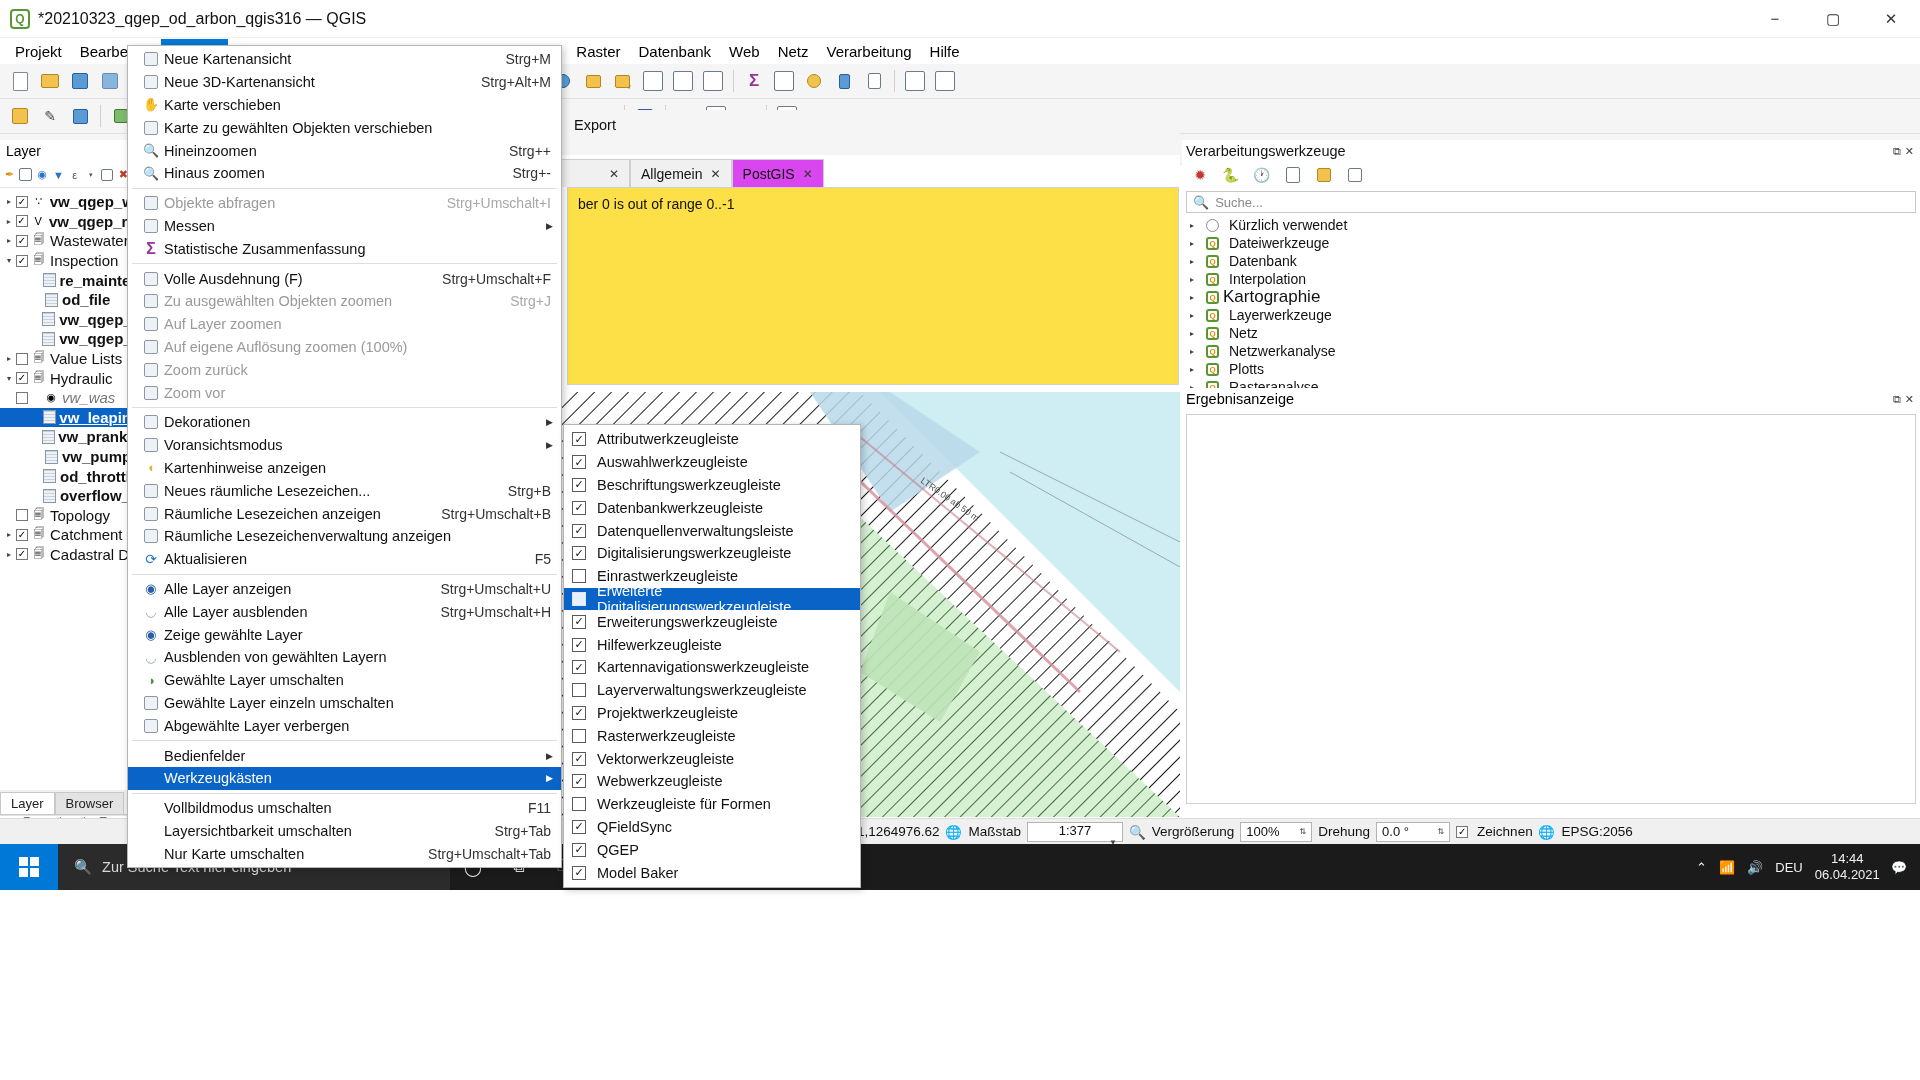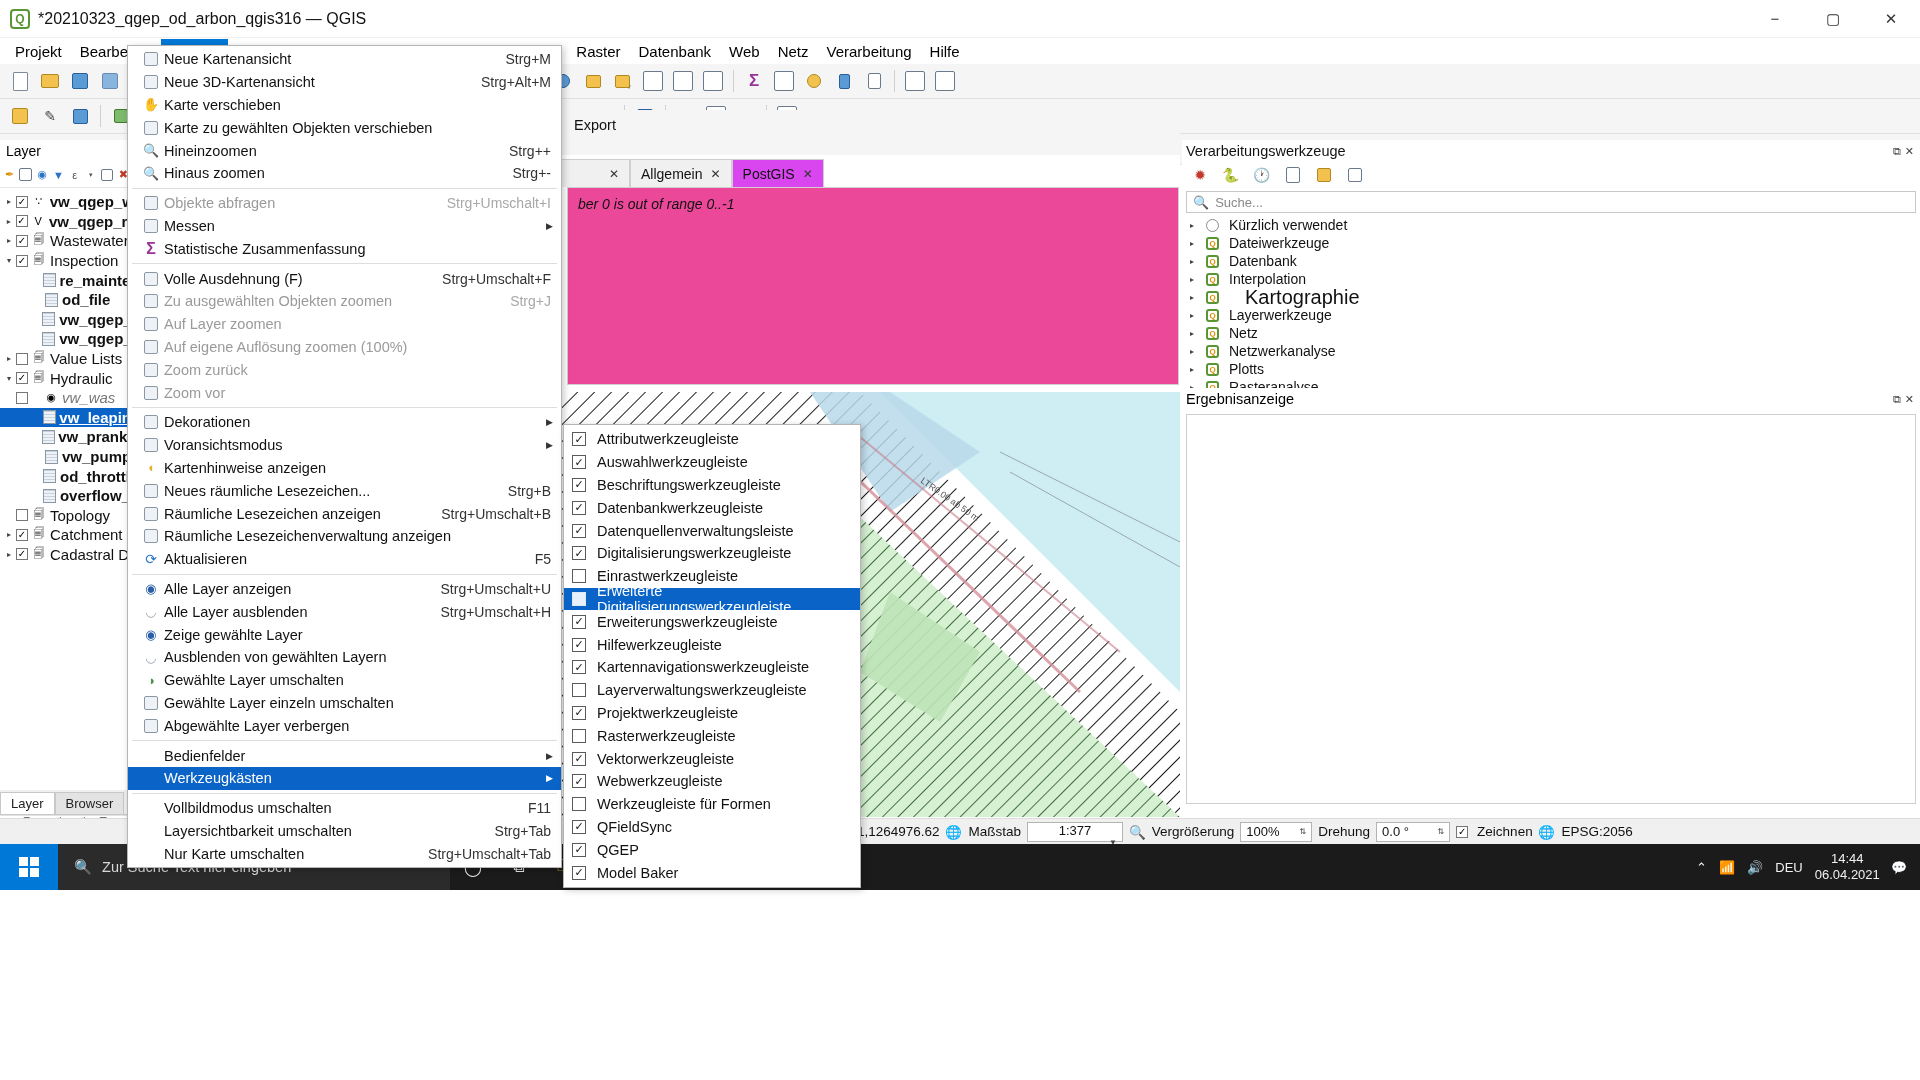--- a/index.html
+++ b/index.html
@@ -124,22 +124,22 @@
   }
   .tab {
     display: flex; align-items: center; gap: 8px; height: 28px;
     padding: 0 10px; font-size: 14px; color: #111;
     border: 1px solid #cfcfcf; border-bottom: none; background: #f0f0f0;
   }
   .tab.active { background: #d946ef; }
   .tab .x { font-size: 12px; color: #333; }
   .msg-area {
     position: absolute; top: 187px; left: 567px; width: 612px; height: 198px;
-    background: #ec4899; border: 1px solid #cfcfcf;
-    font-size: 14px; color: #111; padding: 8px 10px; font-style: italic;
+    background: #fde047; border: 1px solid #cfcfcf;
+    font-size: 14px; color: #111; padding: 8px 10px;
   }
 
   
   .map {
     position: absolute; top: 392px; left: 560px; width: 620px; height: 425px;
     overflow: hidden; background: #cfeef4;
   }
 
   
   .proc-panel {
@@ -677,21 +677,21 @@
           <span style="margin-left: 6px; font-size: 14px; color: rgb(17, 17, 17);">Datenbank</span>
         </div>
         <div class="prow">
           <span style="width: 12px; font-size: 8px; color: rgb(68, 68, 68);">▸</span>
           <span class="qgis-dot">Q</span>
           <span style="margin-left: 6px; font-size: 14px; color: rgb(17, 17, 17);">Interpolation</span>
         </div>
         <div class="prow">
           <span style="width: 12px; font-size: 8px; color: rgb(68, 68, 68);">▸</span>
           <span class="qgis-dot">Q</span>
-          <span style="margin-left: 22px; font-size: 20px; color: rgb(17, 17, 17);">Kartographie</span>
+          <span style="margin-left: 0; font-size: 17px; color: rgb(17, 17, 17);">Kartographie</span>
         </div>
         <div class="prow">
           <span style="width: 12px; font-size: 8px; color: rgb(68, 68, 68);">▸</span>
           <span class="qgis-dot">Q</span>
           <span style="margin-left: 6px; font-size: 14px; color: rgb(17, 17, 17);">Layerwerkzeuge</span>
         </div>
         <div class="prow">
           <span style="width: 12px; font-size: 8px; color: rgb(68, 68, 68);">▸</span>
           <span class="qgis-dot">Q</span>
           <span style="margin-left: 6px; font-size: 14px; color: rgb(17, 17, 17);">Netz</span>

